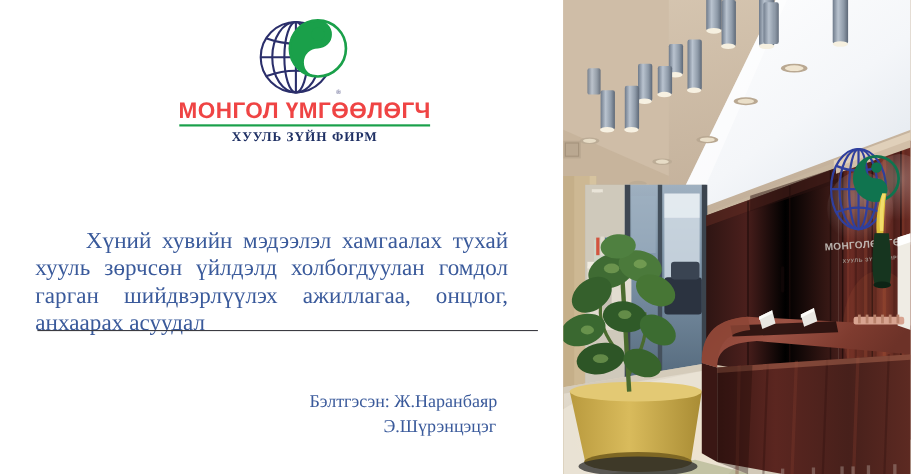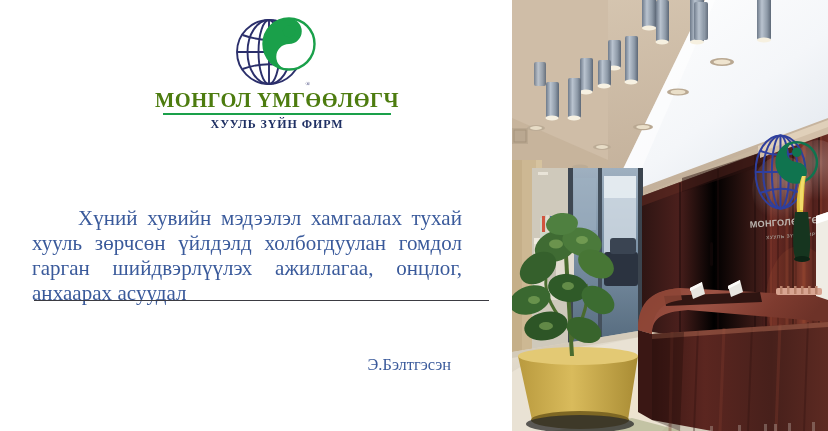--- a/index.html
+++ b/index.html
@@ -38,25 +38,25 @@
   .logo-mark svg { display: block; }
   .logo-reg {
     position: absolute;
     right: 17px; bottom: 1px;
     font-size: 6px;
     color: #2b2f6b;
     font-family: "Liberation Serif", serif;
   }
   .logo-name {
     margin-top: 2px;
-    font-family: Liberation Serif, serif;
+    font-family: Liberation Sans, sans-serif;
     font-weight: bold;
     font-size: 20.5px;
     letter-spacing: 0.4px;
-    color: #4d7c0f;
+    color: #ef4444;
     line-height: 1.05;
     white-space: nowrap;
   }
   .logo-rule {
     width: 228px;
     height: 2px;
     background: #1aa04a;
     margin: 1px auto 0 auto;
   }
   .logo-sub {
@@ -154,21 +154,22 @@
 
       <div class="logo-name">МОНГОЛ ҮМГӨӨЛӨГЧ</div>
       <div class="logo-rule"></div>
       <div class="logo-sub">ХУУЛЬ ЗҮЙН ФИРМ</div>
     </div>
 
     <div class="title-para">Хүний хувийн мэдээлэл хамгаалах тухай хууль зөрчсөн  үйлдэлд холбогдуулан гомдол гарган шийдвэрлүүлэх ажиллагаа, онцлог, анхаарах асуудал</div>
     <div class="para-rule"></div>
 
     <div class="credits">
-      <div class="line2">Э.Бэлтгэсэн</div>
+      <div class="line1">Бэлтгэсэн: Ж.Наранбаяр</div>
+      <div class="line2">Э.Шүрэнцэцэг</div>
     </div>
   </div>
 
   <div class="photo">
     <svg width="316" height="431" viewBox="0 0 316 431" xmlns="http://www.w3.org/2000/svg">
       <defs>
         <linearGradient id="gCeil" x1="0" y1="0" x2="0.3" y2="1">
           <stop offset="0" stop-color="#d6c6b1"></stop>
           <stop offset="1" stop-color="#c3b09a"></stop>
         </linearGradient>

